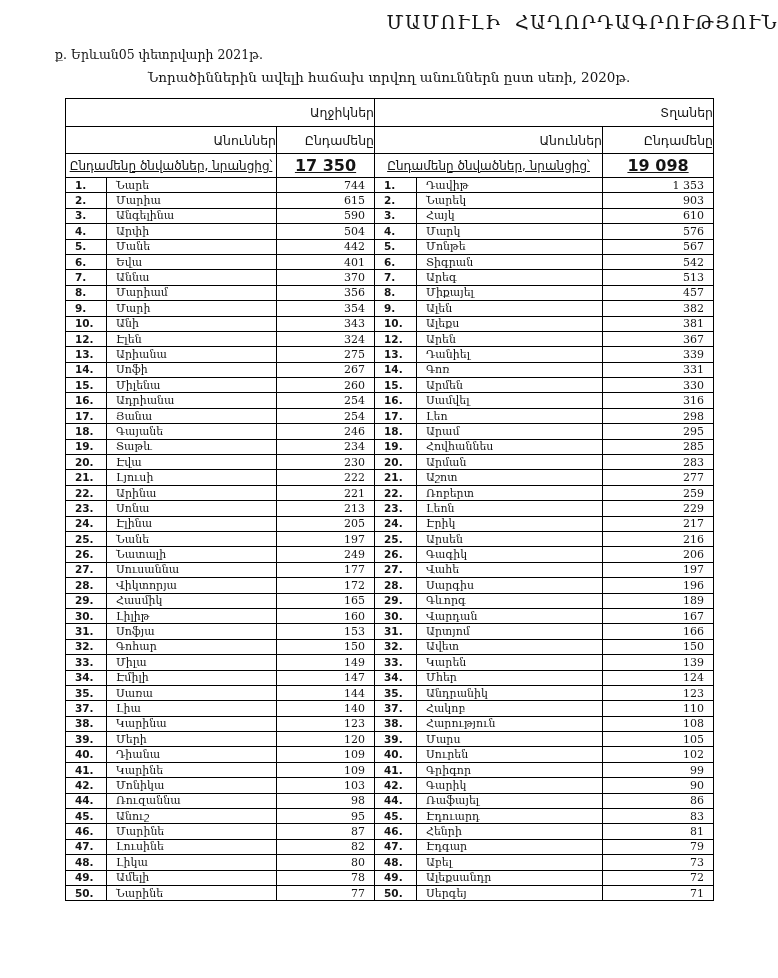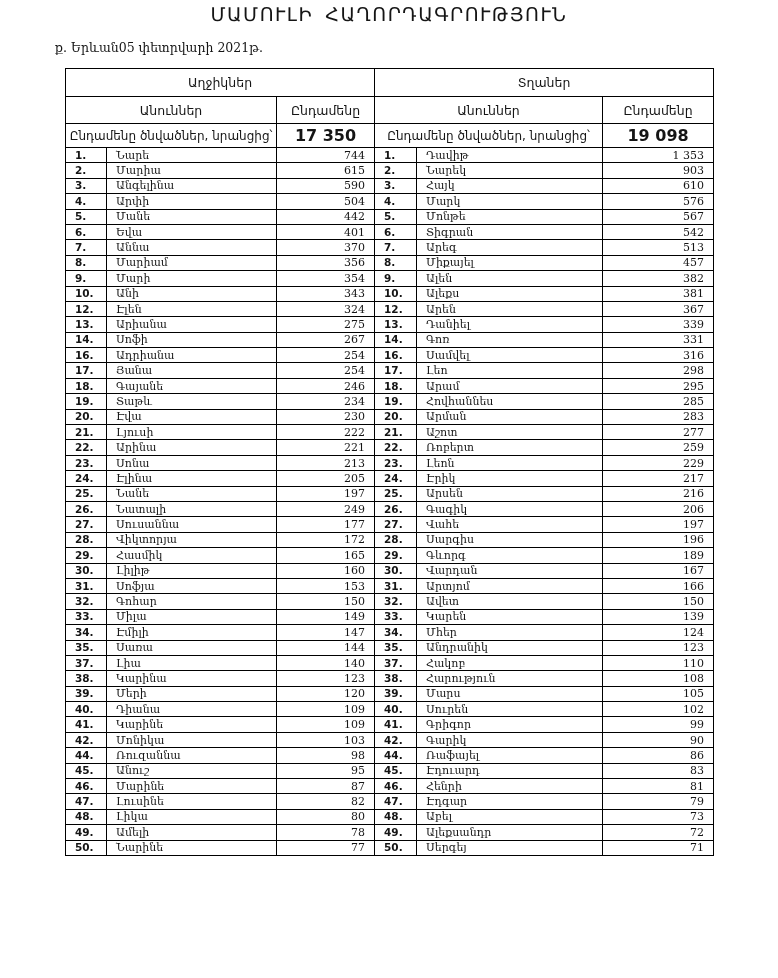--- a/index.html
+++ b/index.html
@@ -5,26 +5,25 @@
   html, body { margin: 0; padding: 0; background: #ffffff; }
   body {
     width: 778px; height: 978px;
     font-family: "DejaVu Serif", "DejaVu Sans", "Liberation Serif", serif;
     color: #151515;
     overflow: hidden;
   }
   .page { position: relative; width: 778px; height: 978px; }
 
   .doc-title {
-    text-align: center;
+    text-align: right;
     font-size: 19px;
     letter-spacing: 1.5px;
-    padding-top: 3px;
+    padding-top: 11px;
     word-spacing: 6px;
-    font-family: Liberation Serif, serif;
   }
   .meta-row {
     display: flex;
     justify-content: flex-start;
     margin: 14px 66px 0 55px;
     font-size: 12.5px;
   }
   .doc-subtitle {
     text-align: center;
     font-size: 13.5px;
@@ -41,25 +40,25 @@
     border: 1px solid #000;
     padding: 0;
     vertical-align: middle;
     overflow: hidden;
     white-space: nowrap;
   }
   .names-table thead th {
     font-family: "DejaVu Sans", "Liberation Sans", sans-serif;
     font-weight: normal;
     font-size: 12.5px;
-    text-align: center;
+    text-align: right;
   }
   tr.sex-header-row th { height: 27px; }
   tr.col-header-row th { height: 26px; }
-  tr.totals-row td { height: 23px; }
+  tr.totals-row td { height: 23px; text-decoration: underline; }
   tr.totals-row .totals-label {
     font-family: "DejaVu Sans", "Liberation Sans", sans-serif;
     font-size: 12px;
     text-align: center;
   }
   tr.totals-row .totals-value {
     font-family: "DejaVu Sans", "Liberation Sans", sans-serif;
     font-weight: bold;
     font-size: 16px;
     text-align: center;
@@ -79,20 +78,21 @@
 
 <div class="page">
 
   <div class="doc-title">ՄԱՄՈՒԼԻ ՀԱՂՈՐԴԱԳՐՈՒԹՅՈՒՆ</div>
 
   <div class="meta-row">
     <span>ք. Երևան</span>
     <span>05 փետրվարի 2021թ.</span>
   </div>
 
+  <div class="doc-subtitle">Նորածիններին ավելի հաճախ տրվող անուններն ըստ սեռի, 2020թ.</div>
 
   <table class="names-table">
     <colgroup>
       <col style="width:41px">
         <col style="width:170px">
         <col style="width:98px">
       <col style="width:42px">
         <col style="width:186px">
         <col style="width:111px">
     </colgroup>
@@ -213,20 +213,28 @@
         </tr>
         <tr>
           <td class="rank">14.</td>
           <td class="name">Սոֆի</td>
           <td class="value">267</td>
           <td class="rank">14.</td>
           <td class="name">Գոռ</td>
           <td class="value">331</td>
         </tr>
         <tr>
+          <td class="rank">15.</td>
+          <td class="name">Միլենա</td>
+          <td class="value">260</td>
+          <td class="rank">15.</td>
+          <td class="name">Արմեն</td>
+          <td class="value">330</td>
+        </tr>
+        <tr>
           <td class="rank">16.</td>
           <td class="name">Ադրիանա</td>
           <td class="value">254</td>
           <td class="rank">16.</td>
           <td class="name">Սամվել</td>
           <td class="value">316</td>
         </tr>
         <tr>
           <td class="rank">17.</td>
           <td class="name">Յանա</td>

